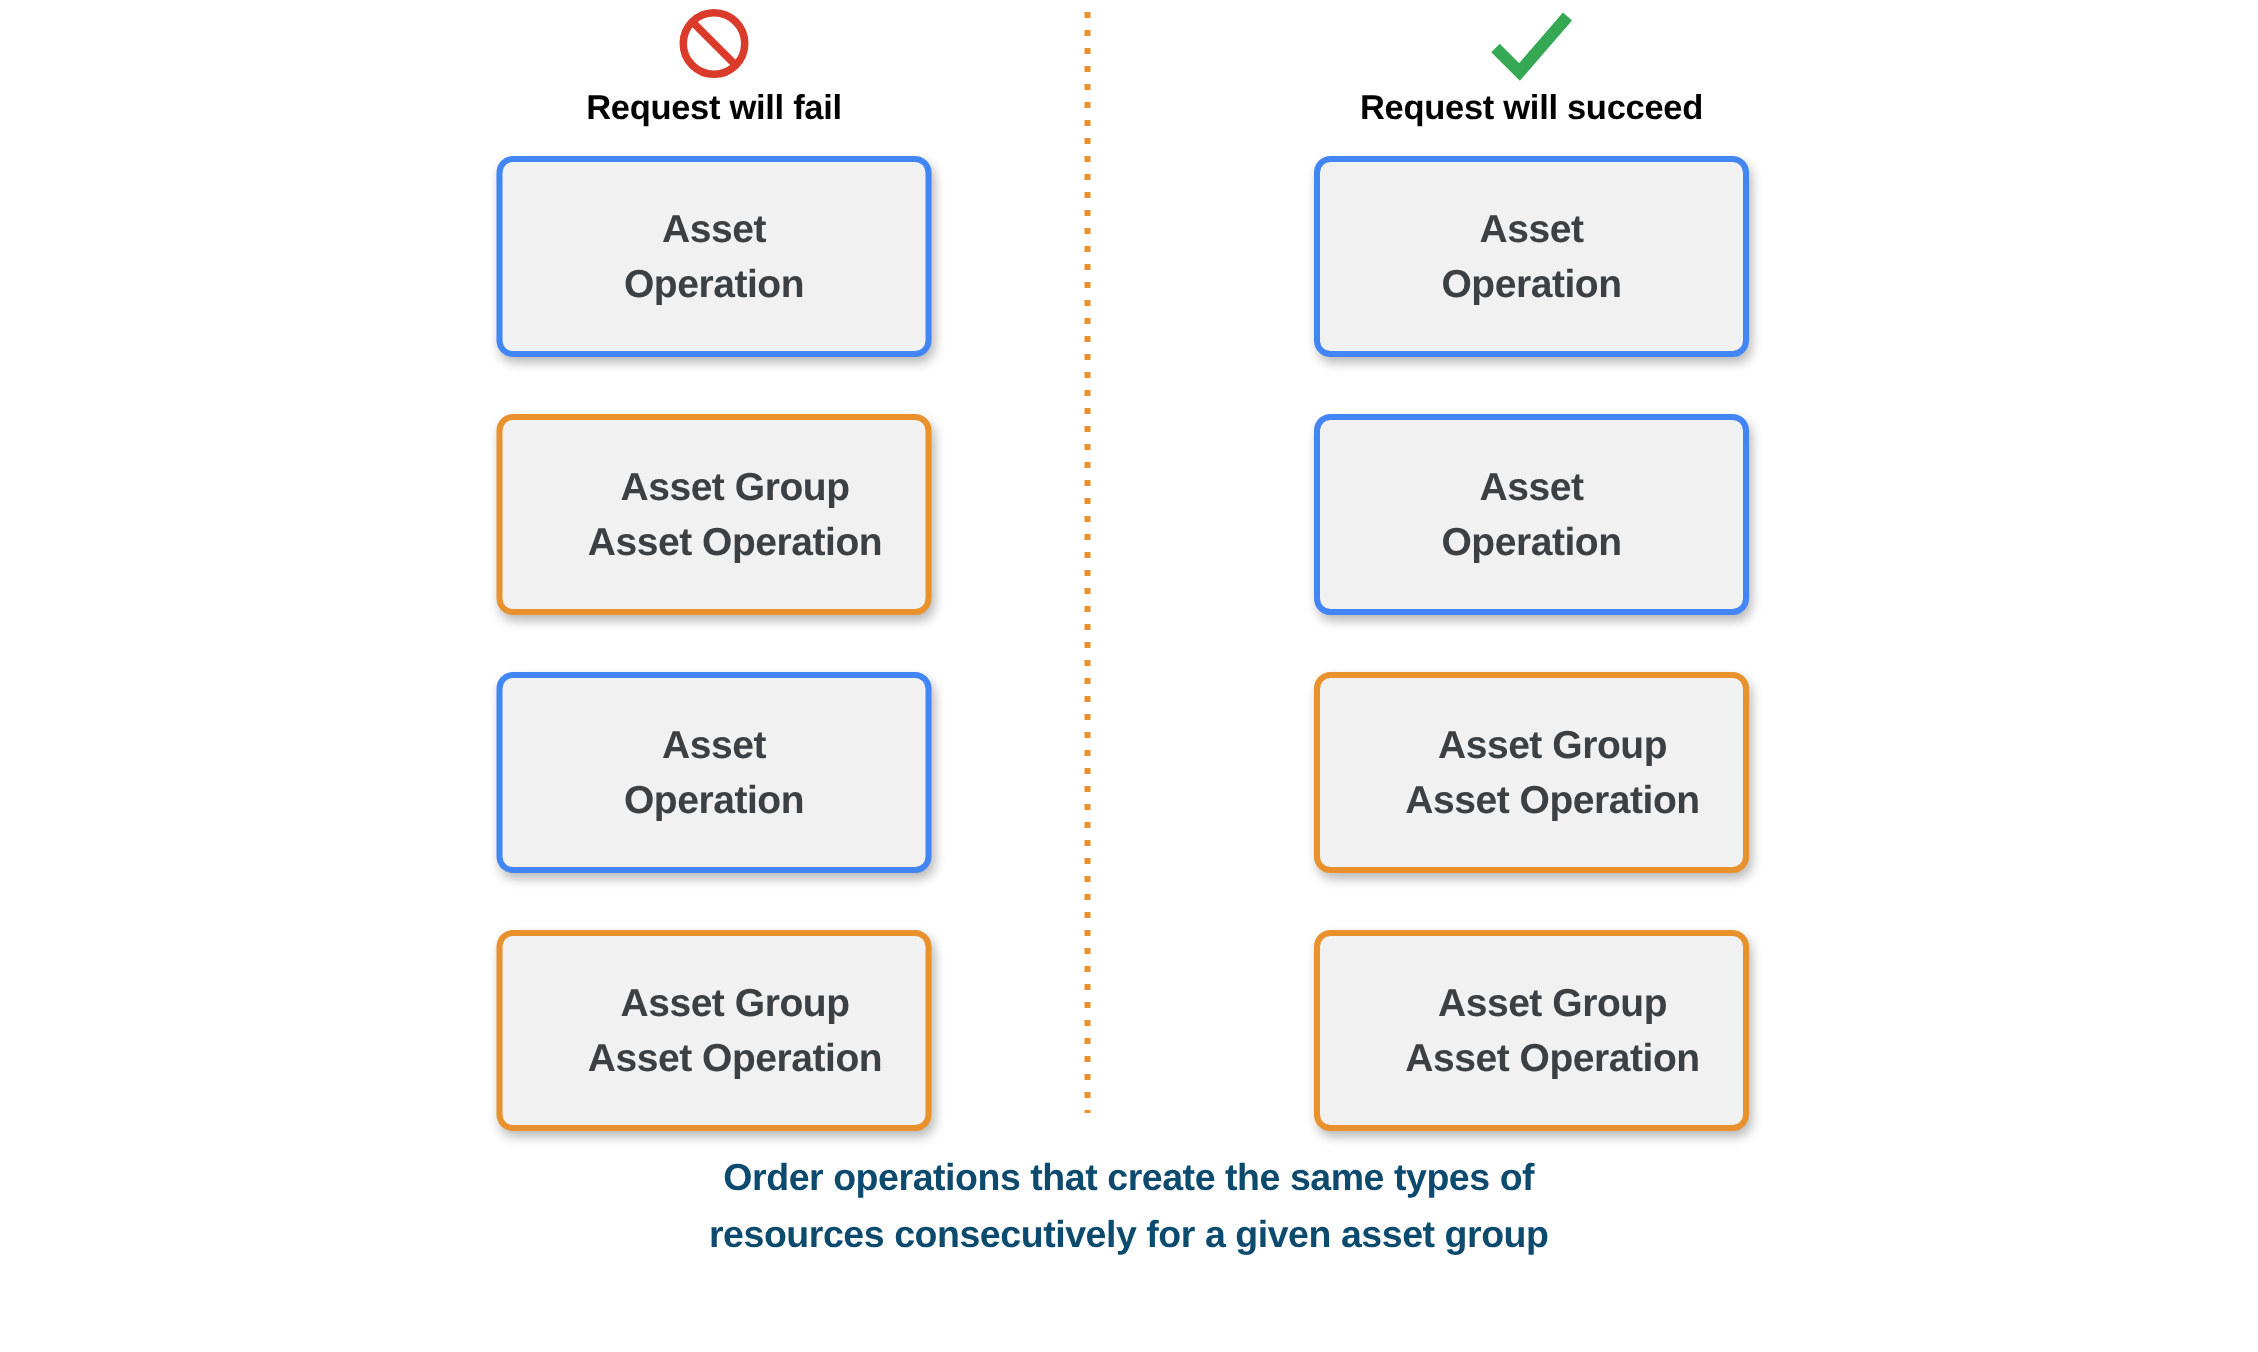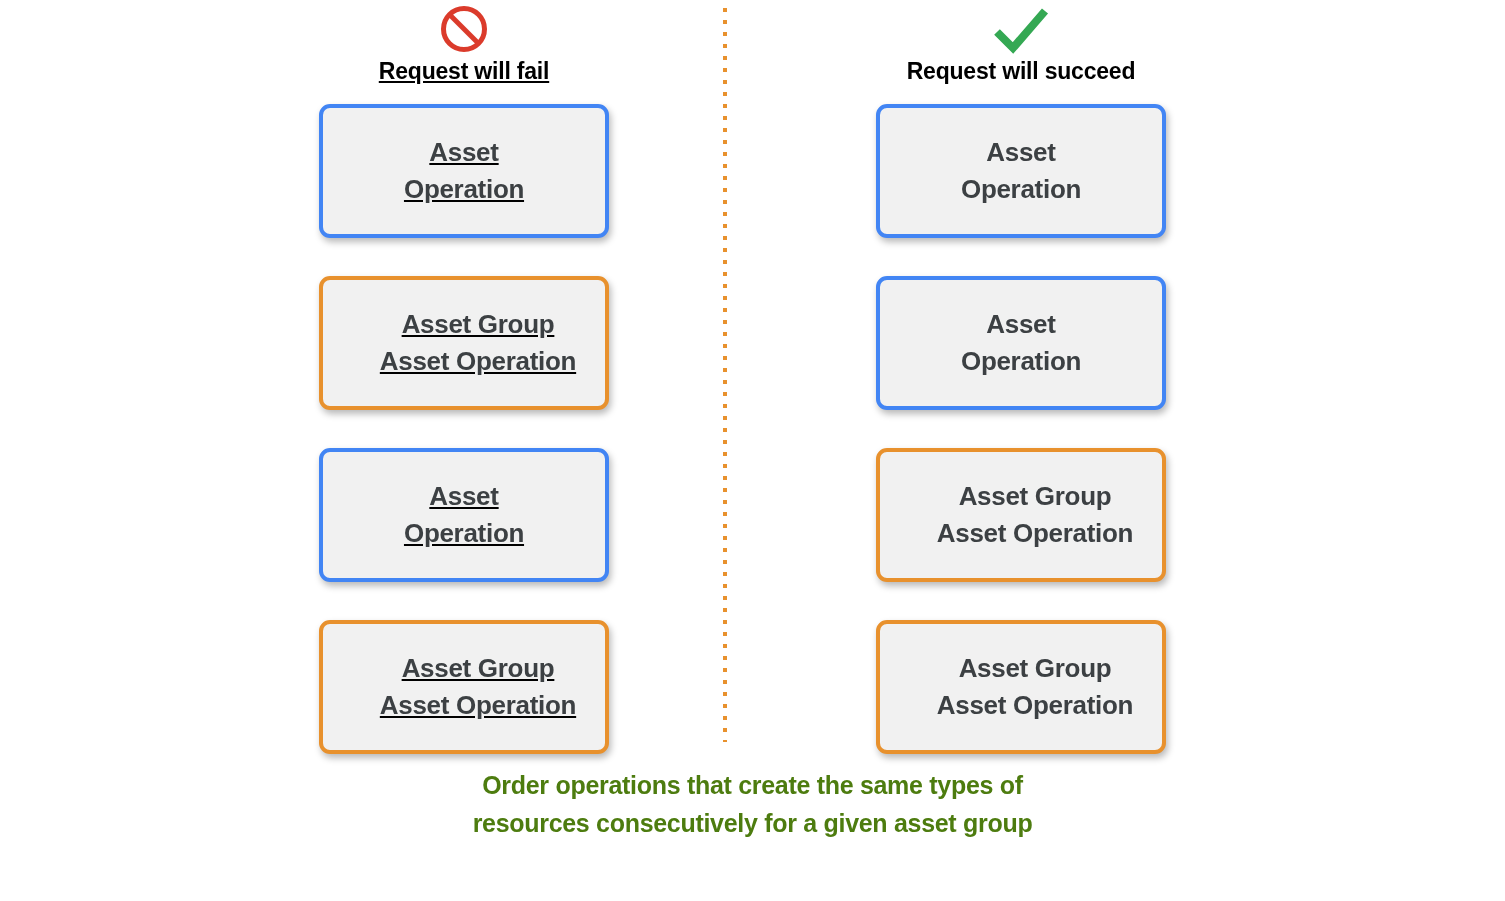--- a/index.html
+++ b/index.html
@@ -32,21 +32,21 @@
     background-size: 4px 12px;
     background-repeat: repeat-y;
   }
 
   
   .column {
     position: absolute;
     top: 0;
     width: 320px;
   }
-  .column.left  { left: 304px; text-decoration: underline; }
+  .column.left  { left: 316px; }
   .column.right { left: 861px; }
 
   
   .col-header {
     height: 104px;
     display: flex;
     flex-direction: column;
     align-items: center;
     justify-content: flex-start;
   }
@@ -103,21 +103,21 @@
   
   .caption {
     position: absolute;
     left: 0;
     top: 766px;
     width: 1505px;
     text-align: center;
     font-size: 25px;
     line-height: 38px;
     font-weight: bold;
-    color: #4d7c0f;
+    color: #0c4a6e;
     letter-spacing: -0.3px;
     white-space: pre-line;
   }
 </style>
 </head>
 <body>
 
 <div id="diagram">
 
   <div class="divider"></div>

